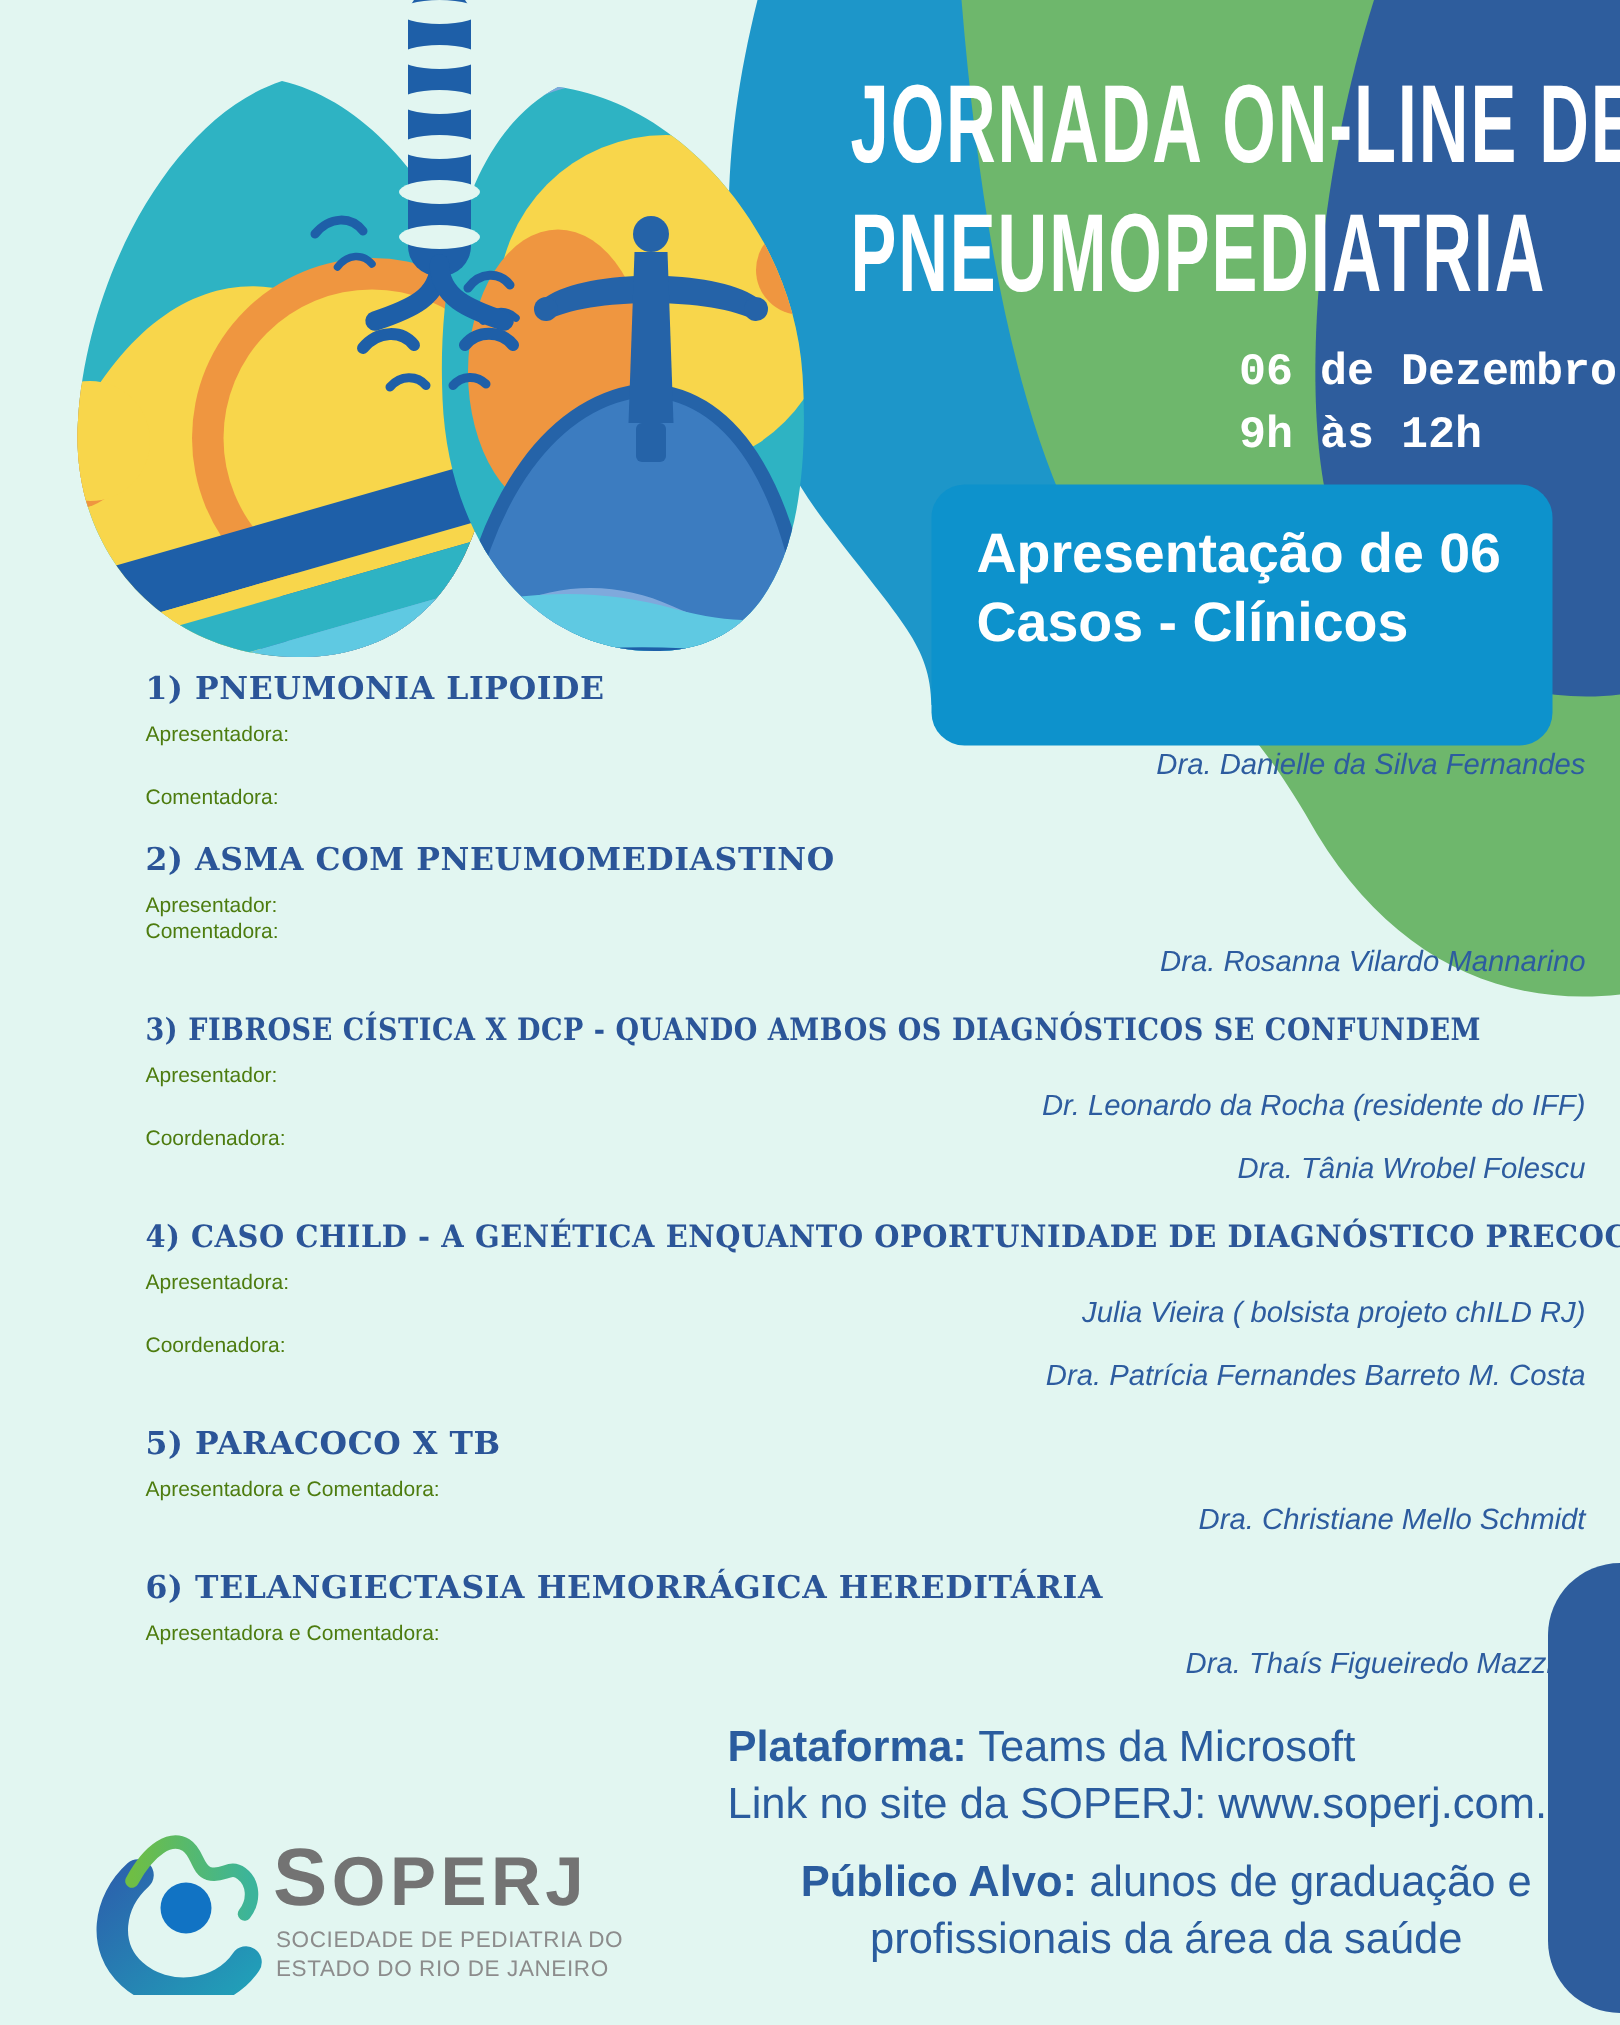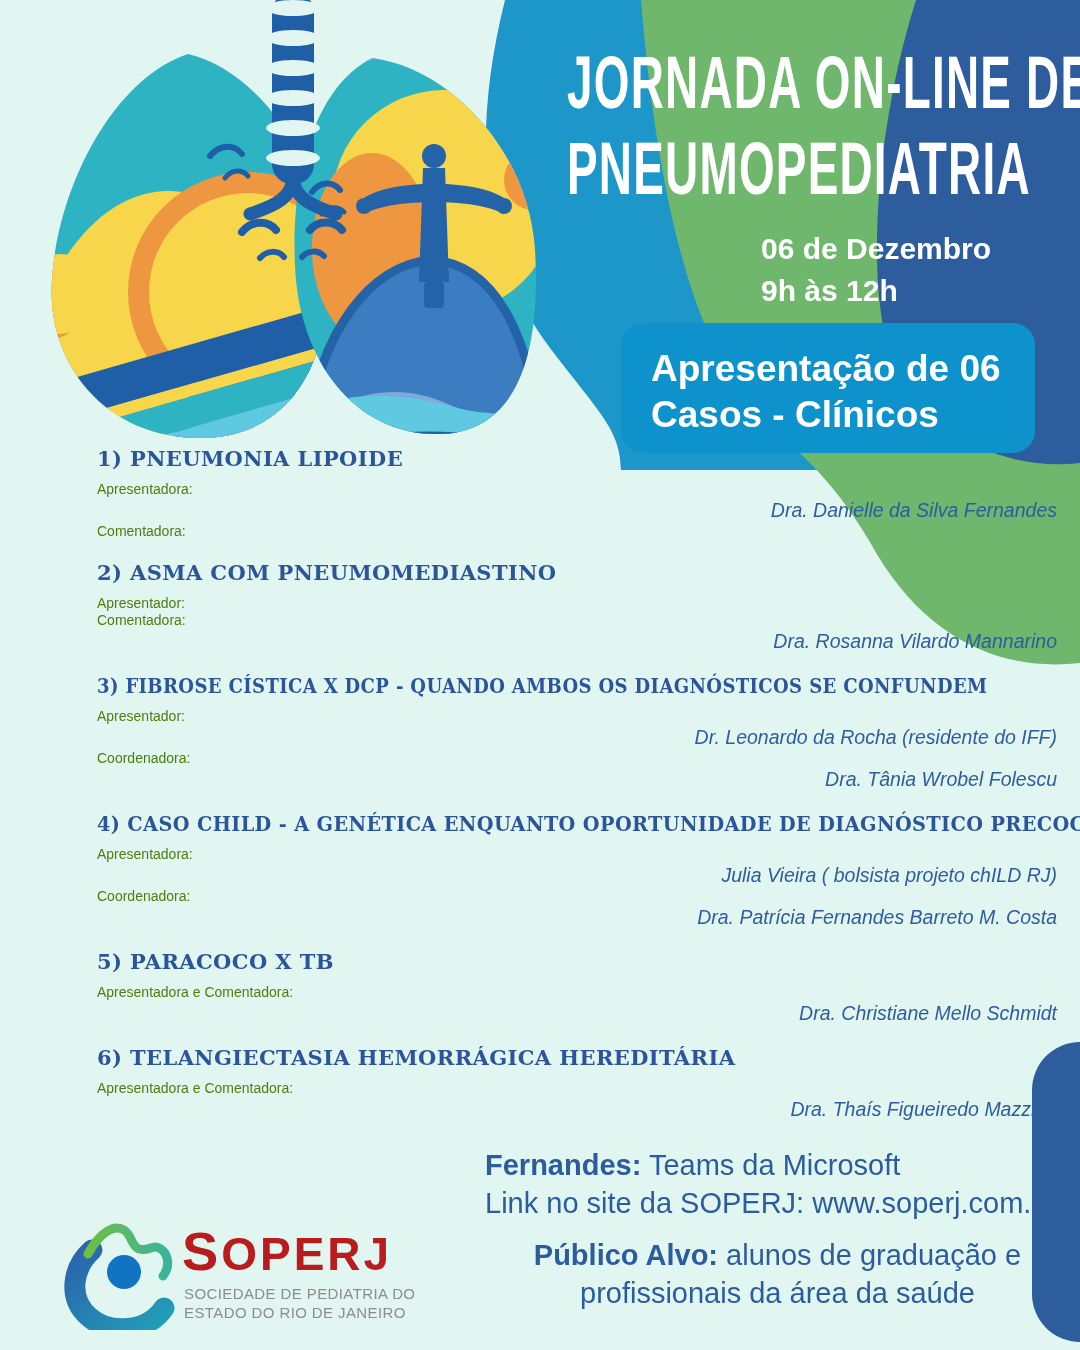--- a/index.html
+++ b/index.html
@@ -10,27 +10,27 @@
   .decor-svg{position:absolute;left:0;top:0;}
   .lungs-svg{position:absolute;left:20px;top:0;}
   
   .main-title{
     position:absolute; left:567px; top:40px; color:#FFFFFF;
     font-weight:700; font-size:74px; line-height:86px; letter-spacing:2px;
     transform:scaleX(0.62); transform-origin:left top; white-space:nowrap;
   }
   
   .date-block{
-    position:absolute; left:761px; top:228px; color:#FFFFFF;
-    font-family:Liberation Sans, sans-serif; font-weight:700;
+    position:absolute; left:826px; top:228px; color:#FFFFFF;
+    font-family:Liberation Mono, monospace; font-weight:700;
     font-size:30px; line-height:42px;
   }
   
   .highlight-box{
-    position:absolute; left:621px; top:323px; width:414px; height:130px;
+    position:absolute; left:621px; top:323px; width:414px; height:174px;
     background:#0D92CC; border-radius:22px; box-sizing:border-box;
     padding:23px 0 0 30px; color:#FFFFFF; font-weight:700;
     font-size:37px; line-height:46px;
   }
   
   .cases{position:absolute; left:97px; top:446px; width:960px;}
   .case{margin-bottom:20px;}
   .case-title{
     font-family:"DejaVu Serif",serif; font-weight:700; font-size:21px;
     line-height:26px; letter-spacing:0.4px; color:#2B5598; margin-bottom:9px;
@@ -43,21 +43,21 @@
   
   .footer{
     position:absolute; left:485px; top:1146px; width:585px;
     color:#2A5C9E; font-size:29px; line-height:38px;
   }
   .f-bold{font-weight:700;}
   .f-para{margin-top:14px;text-align:center;}
   
   .logo-icon{position:absolute; left:60px; top:1208px;}
   .logo-name{
-    position:absolute; left:182px; top:1226px; color:#b91c1c;
+    position:absolute; left:182px; top:1226px; color:#737373;
     font-weight:700; font-size:46px; letter-spacing:3px; line-height:52px;
   }
   .logo-name::first-letter{font-size:1.18em;}
   .logo-sub{
     position:absolute; left:184px; top:1284px; color:#8C8C8C;
     font-size:15px; line-height:19px; letter-spacing:0.4px;
   }
   
   .navy-pill{
     position:absolute; right:-48px; top:1042px; width:96px; height:300px;
@@ -203,21 +203,21 @@
     <div class="case">
       <div class="case-title">6) TELANGIECTASIA HEMORRÁGICA HEREDITÁRIA</div>
       <div class="role-label">Apresentadora e Comentadora:</div>
       <div class="role-name">Dra. Thaís Figueiredo Mazzine</div>
     </div>
 
   </div>
 
   <div class="footer">
     <div>
-      <span class="f-bold">Fernandes:</span>
+      <span class="f-bold">Plataforma:</span>
       <span>Teams da Microsoft</span>
     </div>
     <div>Link no site da SOPERJ: www.soperj.com.br</div>
     <div class="f-para">
       <span class="f-bold">Público Alvo:</span>
       <span>alunos de graduação e profissionais da área da saúde</span>
     </div>
   </div>
 
   <svg class="logo-icon" width="122" height="122" viewBox="0 0 122 122" aria-hidden="true">

